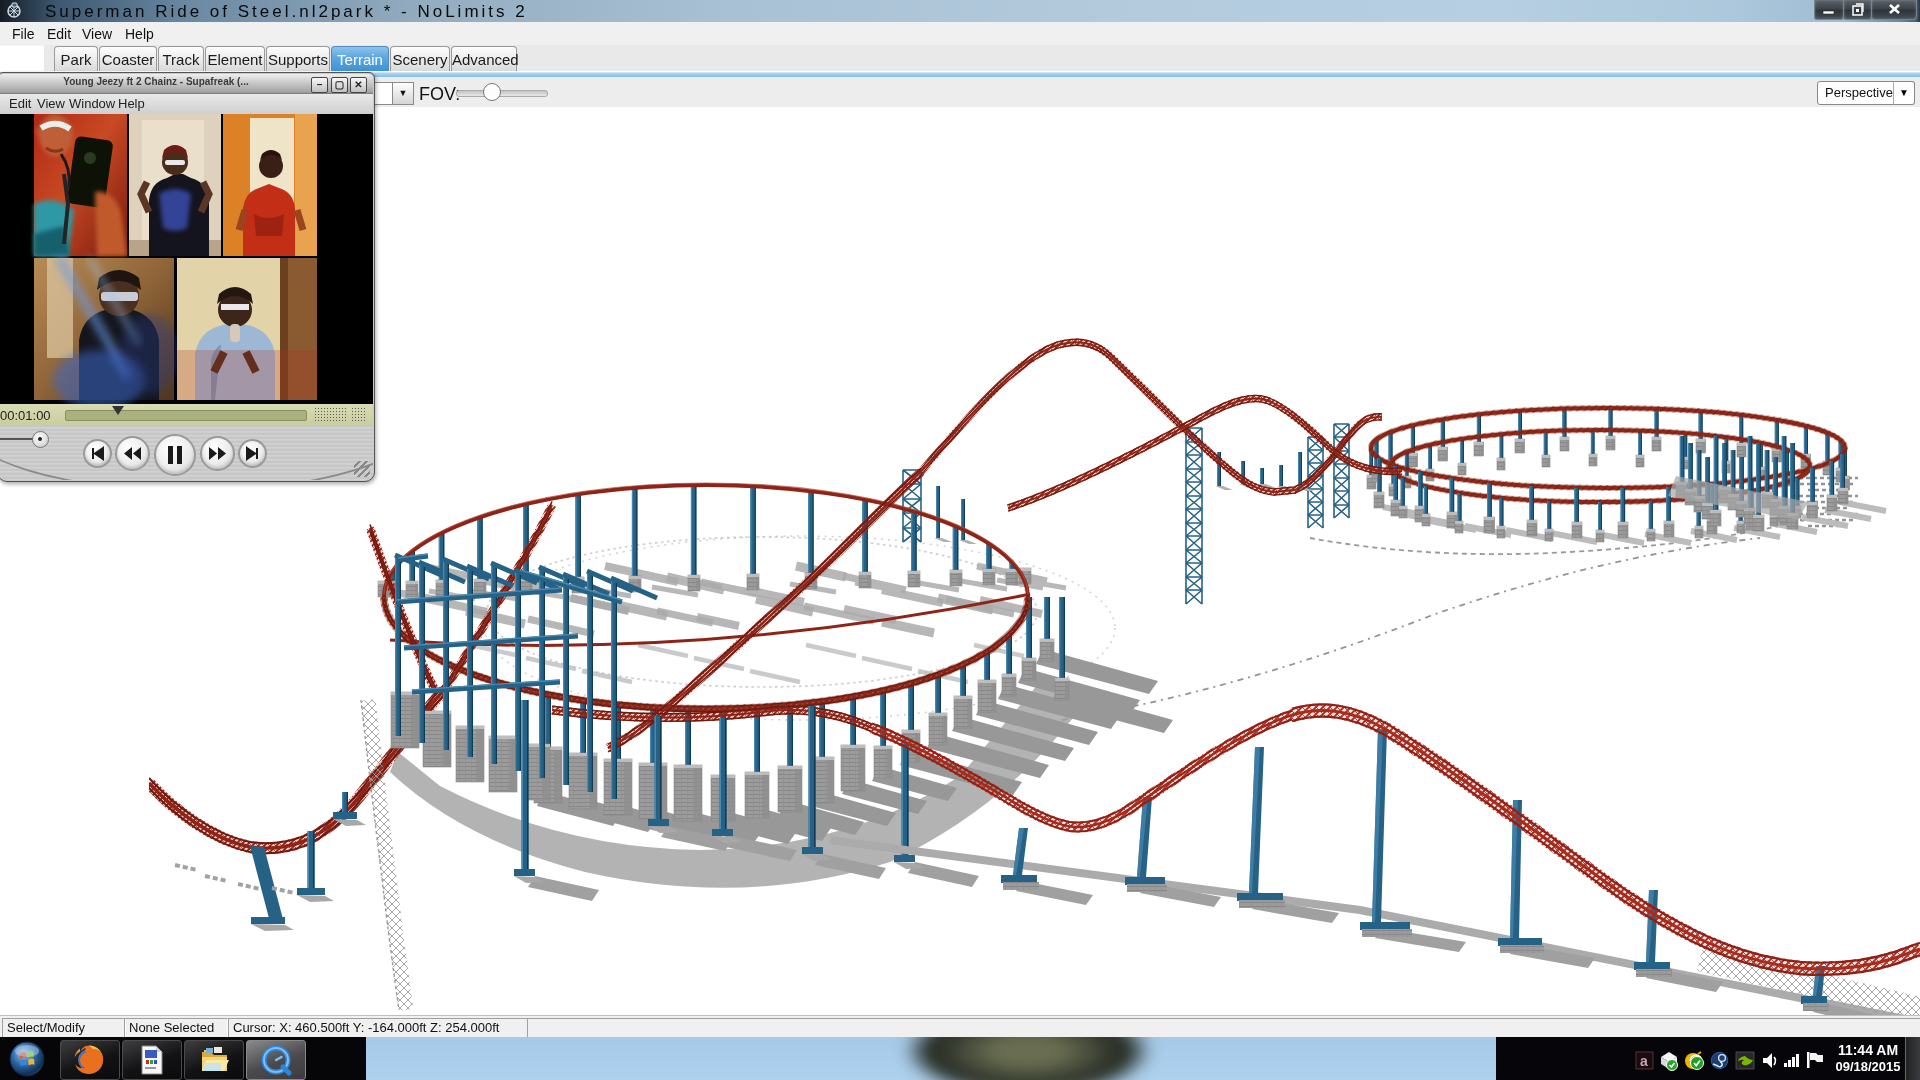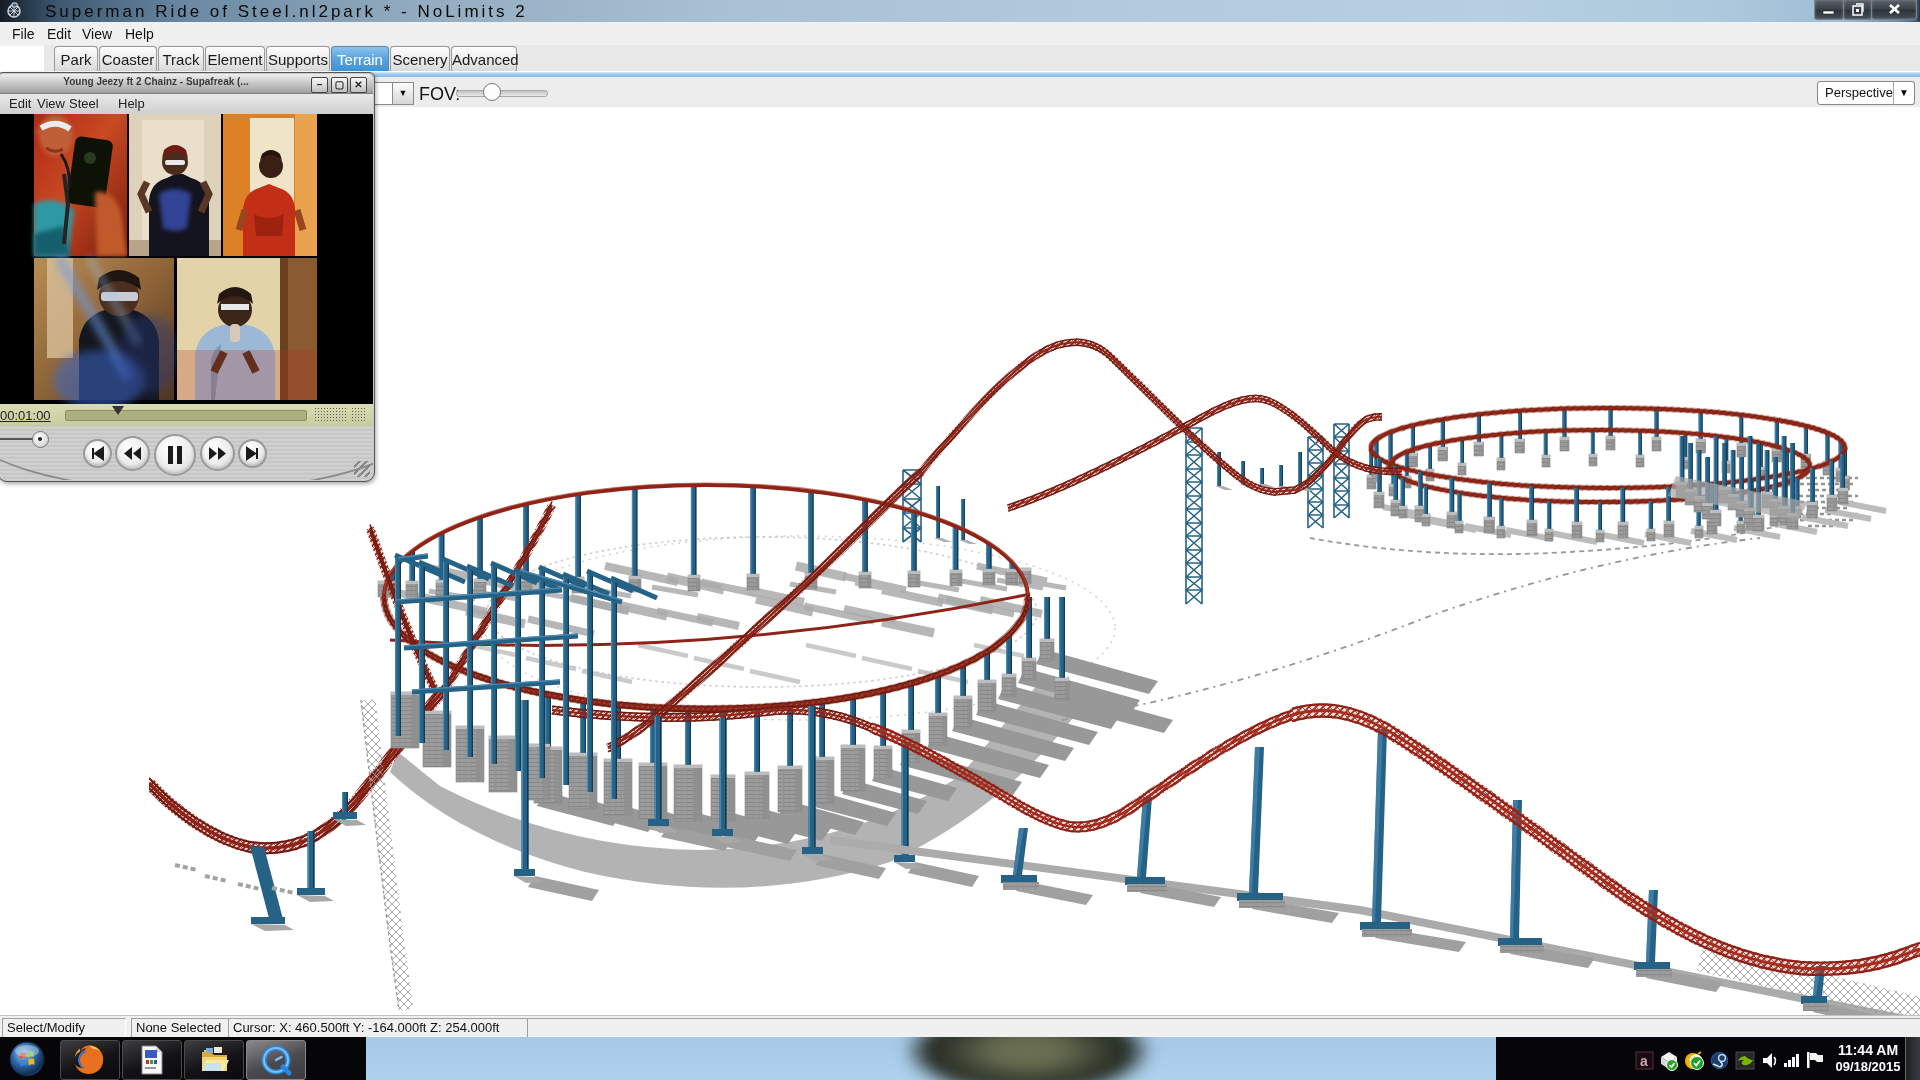--- a/index.html
+++ b/index.html
@@ -51,21 +51,21 @@
 
 #player{left:-3px;top:72px;width:376px;height:408px;z-index:50;}
 #pframe{position:absolute;left:0;top:0;width:376px;height:408px;border:1px solid #555;border-radius:6px 6px 10px 10px;background:#c9c9c9;box-shadow:1px 2px 4px rgba(0,0,0,.35);}
 #ptitle{position:absolute;left:1px;top:1px;width:374px;height:19px;border-radius:5px 5px 0 0;background:linear-gradient(#efefef,#c9c9c9 45%,#a8a8a8 90%,#999);border-bottom:1px solid #808080;}
 #ptitle .t{position:absolute;left:0;right:60px;text-align:center;top:2px;font-size:10px;font-weight:bold;color:#3a3a3a;}
 .pbtn{position:absolute;top:3px;width:15px;height:14px;background:linear-gradient(#f8f8f8,#c0c0c0);border:1px solid #444;border-radius:2px;font-size:10px;line-height:13px;text-align:center;color:#222;font-weight:bold;}
 #pmenu{position:absolute;left:1px;top:21px;width:374px;height:20px;background:linear-gradient(#e9e9e9,#cfcfcf);border-bottom:1px solid #aaa;}
 #pmenu span{position:absolute;top:2px;font-size:13px;color:#222;}
 #pvideo{position:absolute;left:1px;top:41px;width:374px;height:290px;background:#000;}
 #ptimeline{position:absolute;left:1px;top:331px;width:374px;height:22px;background:linear-gradient(#d9dcb4,#c8cc9e);border-bottom:1px solid #9a9d78;}
-#ptime{position:absolute;left:1px;top:4px;font-size:13px;color:#222;text-decoration:underline;}
+#ptime{position:absolute;left:1px;top:4px;font-size:13px;color:#222;}
 #pslider{position:absolute;left:66px;top:6px;width:240px;height:9px;background:#aab07f;border:1px solid #8a8f60;border-radius:2px;}
 #pmark{position:absolute;left:113px;top:2px;width:0;height:0;border:6px solid transparent;border-top:9px solid #333;}
 .dots{position:absolute;top:3px;height:15px;background-image:radial-gradient(#5a5a5a 38%,transparent 40%);background-size:3px 3px;}
 #pctrl{position:absolute;left:1px;top:353px;width:374px;height:54px;border-radius:0 0 9px 9px;background:repeating-linear-gradient(0deg,#d6d6d6 0px,#c2c2c2 2px,#d2d2d2 4px);overflow:hidden;}
 #pcurve{position:absolute;left:-40px;top:-78px;width:460px;height:140px;border-radius:50%;border:2px solid #8a8a8a;}
 .cbtnp{position:absolute;border-radius:50%;background:radial-gradient(circle at 38% 32%,#ffffff,#ececec 55%,#cfcfcf);border:2px solid #9a9a9a;box-shadow:inset 0 -2px 3px rgba(0,0,0,.15);}
 .glyph{position:absolute;left:0;top:0;width:100%;height:100%;}
 #pgrip{position:absolute;right:3px;bottom:3px;width:16px;height:16px;background:repeating-linear-gradient(135deg,transparent 0 3px,#888 3px 5px);}
 #pvol{position:absolute;left:0px;top:12px;width:46px;height:2px;background:#555;}
 #pvolknob{position:absolute;left:33px;top:5px;width:15px;height:15px;border-radius:50%;background:radial-gradient(circle at 40% 35%,#fff,#ddd 60%,#bbb);border:1px solid #777;}
@@ -1149,21 +1149,21 @@
 <path d="M1292 715 C 1322 706 1352 710 1387 730 C 1440 762 1520 820 1600 878 C 1680 936 1740 962 1800 968 C 1840 971 1870 966 1895 958 L 1920 949" fill="none" stroke="#8e2015" stroke-width="2.2" transform="translate(0,6.1)"></path>
 <path d="M872 728 C 910 742 960 770 1010 800 C 1040 818 1060 826 1075 827 C 1095 828 1115 820 1140 802 C 1185 772 1245 730 1292 715" fill="none" stroke="url(#trussY)" stroke-width="11"></path>
 <path d="M872 728 C 910 742 960 770 1010 800 C 1040 818 1060 826 1075 827 C 1095 828 1115 820 1140 802 C 1185 772 1245 730 1292 715" fill="none" stroke="#a02a1c" stroke-width="2.4"></path>
 <path d="M872 728 C 910 742 960 770 1010 800 C 1040 818 1060 826 1075 827 C 1095 828 1115 820 1140 802 C 1185 772 1245 730 1292 715" fill="none" stroke="#8e2015" stroke-width="1.9" transform="translate(0,-4.5)"></path>
 <path d="M872 728 C 910 742 960 770 1010 800 C 1040 818 1060 826 1075 827 C 1095 828 1115 820 1140 802 C 1185 772 1245 730 1292 715" fill="none" stroke="#8e2015" stroke-width="1.9" transform="translate(0,4.5)"></path>
 </svg>
   </div>
 
   <div class="abs" id="statusbar">
     <div class="scell" style="left:2px;width:114px">Select/Modify</div>
-    <div class="scell" style="left:131px;width:94px">None Selected</div>
+    <div class="scell" style="left:124px;width:94px">None Selected</div>
     <div class="scell" style="left:228px;width:290px">Cursor: X: 460.500ft Y: -164.000ft Z: 254.000ft</div>
     <div class="scell" style="left:527px;width:1384px"></div>
   </div>
 
   <div class="abs" id="taskbar">
     <div id="tbblue">
         <div id="tbblob"></div>
       </div>
     <div id="tray"></div>
     <svg class="abs" style="left:6px;top:1px" width="44" height="42" id="orb">
@@ -1267,21 +1267,21 @@
     <div id="pframe">
       <div id="ptitle">
         <span class="t">Young Jeezy ft 2 Chainz - Supafreak (...</span>
         <div class="pbtn" style="left:312px">–</div>
         <div class="pbtn" style="left:332px">▢</div>
         <div class="pbtn" style="left:351px">✕</div>
       </div>
       <div id="pmenu">
           <span style="left:10px">Edit</span>
           <span style="left:38px">View</span>
-          <span style="left:70px">Steel</span>
+          <span style="left:70px">Window</span>
           <span style="left:119px">Help</span>
         </div>
       <div id="pvideo">
         <svg id="photos" width="374" height="290" viewBox="0 0 374 290">
 <defs>
 <linearGradient id="p1bg" x1="0" y1="0" x2="1" y2="1">
                 <stop offset="0" stop-color="#b02818"></stop>
                 <stop offset=".45" stop-color="#c84a22"></stop>
                 <stop offset="1" stop-color="#7a1a0e"></stop>
               </linearGradient>

